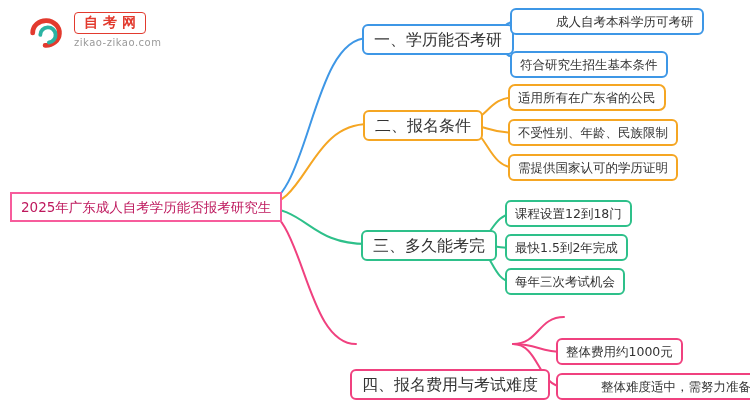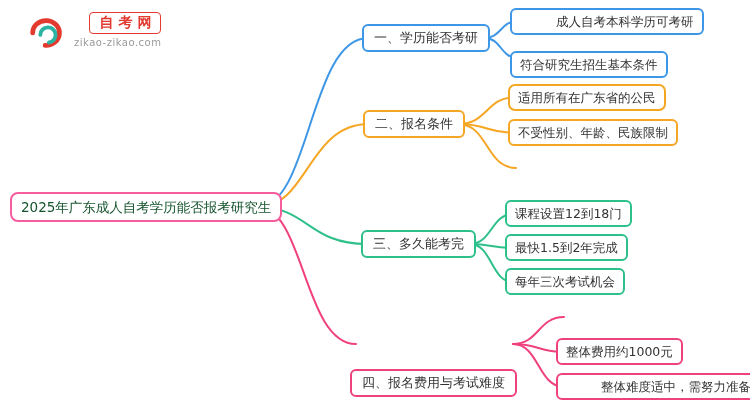--- a/index.html
+++ b/index.html
@@ -1,24 +1,24 @@
 <!DOCTYPE html>
 <html><head>
 <meta charset="utf-8">
 <style>
   html,body{margin:0;padding:0;background:#fff;}
   body{font-family:"DejaVu Sans","Liberation Sans",sans-serif;}
   .canvas{position:relative;width:750px;height:410px;background:#fff;overflow:hidden;}
   svg.links{position:absolute;left:0;top:0;z-index:0;}
   .node{position:absolute;z-index:2;background:#fff;border:2px solid #999;border-radius:6px;
-        padding:4px 10px;font-size:13px;color:#333;white-space:nowrap;line-height:1.2;}
-  .root{border-radius:8px;font-size:13.5px;padding:5px 9px;color:#14532d;}
+        padding:4px 10px;font-size:16px;color:#333;white-space:nowrap;line-height:1.2;}
+  .root{border-radius:0;font-size:13.5px;padding:5px 9px;color:#be185d;}
   .leaf{font-size:12.5px;padding:4px 8px;border-radius:6px;}
   .logo{position:absolute;left:26px;top:12px;display:flex;align-items:flex-start;z-index:3;}
-  .logo-text{margin-left:6px;display:flex;flex-direction:column;align-items:flex-end;}
+  .logo-text{margin-left:6px;display:flex;flex-direction:column;align-items:flex-start;}
   .logo-title{color:#E23A2E;border:1px solid #E23A2E;border-radius:4px;
               font-weight:bold;font-size:14px;letter-spacing:5px;padding:1px 4px 1px 9px;}
   .logo-sub{color:#9a9a9a;font-size:10px;margin-top:3px;letter-spacing:.5px;}
 </style>
 </head>
 <body>
 
 <div class="canvas">
 
   <svg class="links" width="750" height="410" viewBox="0 0 750 410">
@@ -59,20 +59,21 @@
 
   <div class="node root" style="left: 10px; top: 192px; border-color: rgb(247, 92, 156);">2025年广东成人自考学历能否报考研究生</div>
 
   <div class="node" style="left: 362px; top: 24px; border-color: rgb(62, 151, 230);">一、学历能否考研</div>
   <div class="node leaf" style="left: 510px; top: 8px; border-color: rgb(62, 151, 230); padding-left: 44px;">成人自考本科学历可考研</div>
   <div class="node leaf" style="left: 510px; top: 51px; border-color: rgb(62, 151, 230);">符合研究生招生基本条件</div>
 
   <div class="node" style="left: 363px; top: 110px; border-color: rgb(245, 166, 35);">二、报名条件</div>
   <div class="node leaf" style="left: 508px; top: 84px; border-color: rgb(245, 166, 35); border-radius: 7px;">适用所有在广东省的公民</div>
   <div class="node leaf" style="left: 508px; top: 119px; border-color: rgb(245, 166, 35);">不受性别、年龄、民族限制</div>
+  <div class="node leaf" style="left: 508px; top: 154px; border-color: rgb(245, 166, 35);">需提供国家认可的学历证明</div>
 
   <div class="node" style="left: 361px; top: 230px; border-color: rgb(46, 192, 138);">三、多久能考完</div>
   <div class="node leaf" style="left: 505px; top: 200px; border-color: rgb(46, 192, 138);">课程设置12到18门</div>
   <div class="node leaf" style="left: 505px; top: 234px; border-color: rgb(46, 192, 138);">最快1.5到2年完成</div>
   <div class="node leaf" style="left: 505px; top: 268px; border-color: rgb(46, 192, 138);">每年三次考试机会</div>
 
   <div class="node" style="left: 350px; top: 330px; border-color: rgb(240, 65, 127); margin-top: 39px;">四、报名费用与考试难度</div>
   <div class="node leaf" style="left: 556px; top: 338px; border-color: rgb(240, 65, 127);">整体费用约1000元</div>
   <div class="node leaf" style="left: 556px; top: 373px; border-color: rgb(240, 65, 127); padding-left: 43px;">整体难度适中，需努力准备</div>
 

